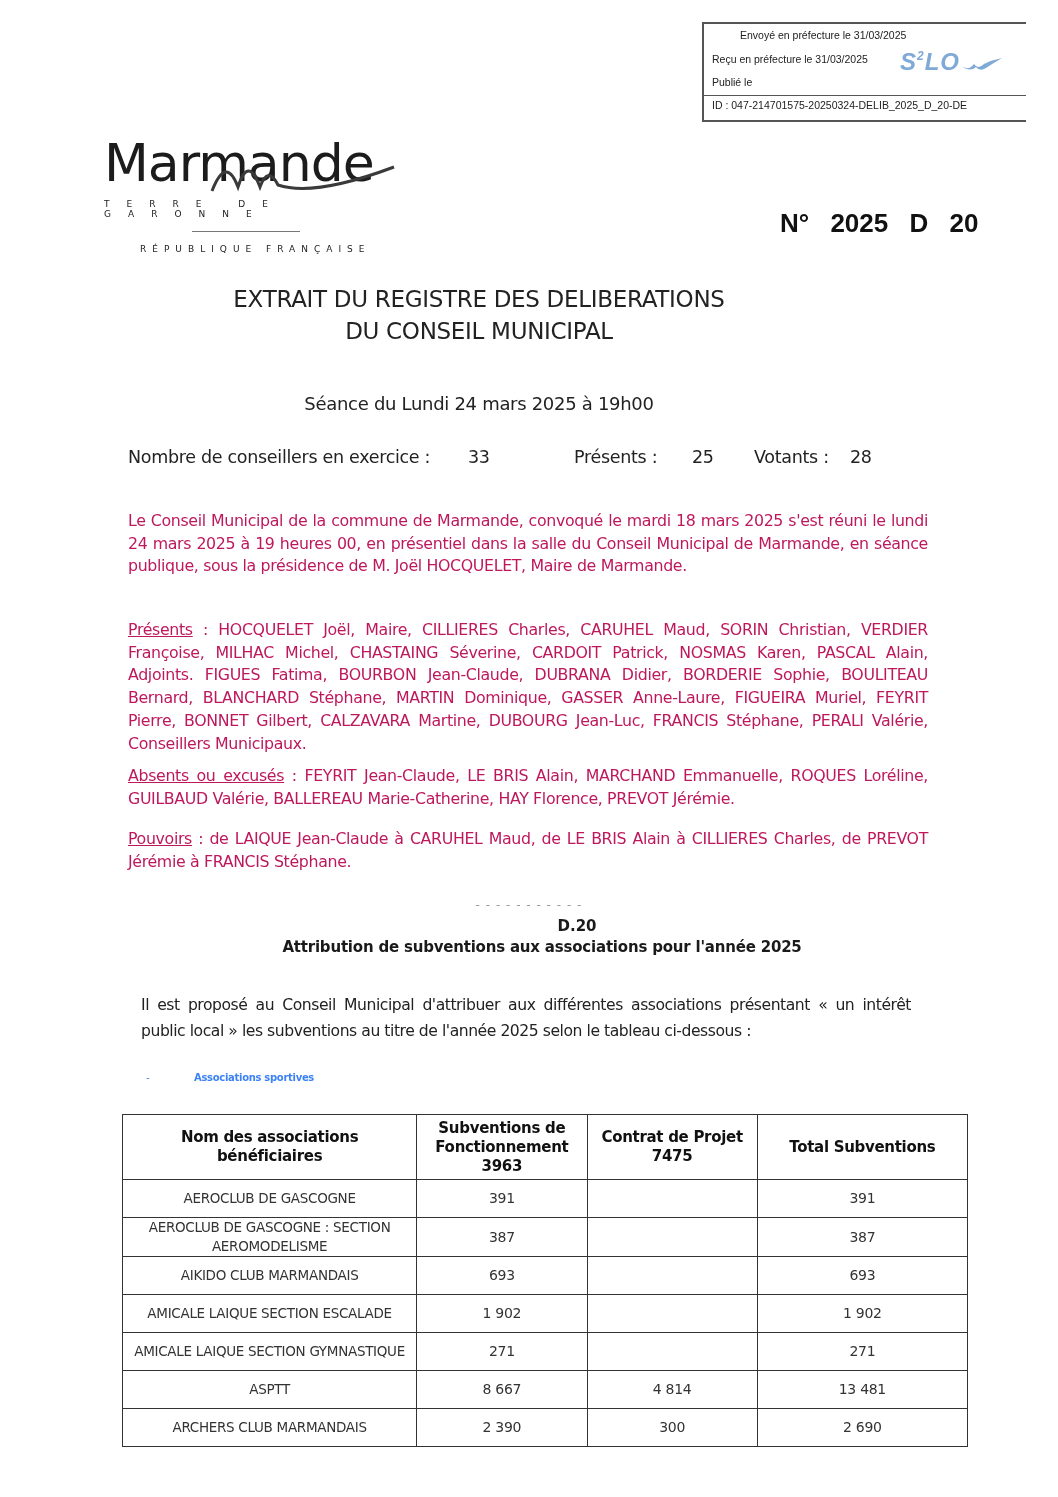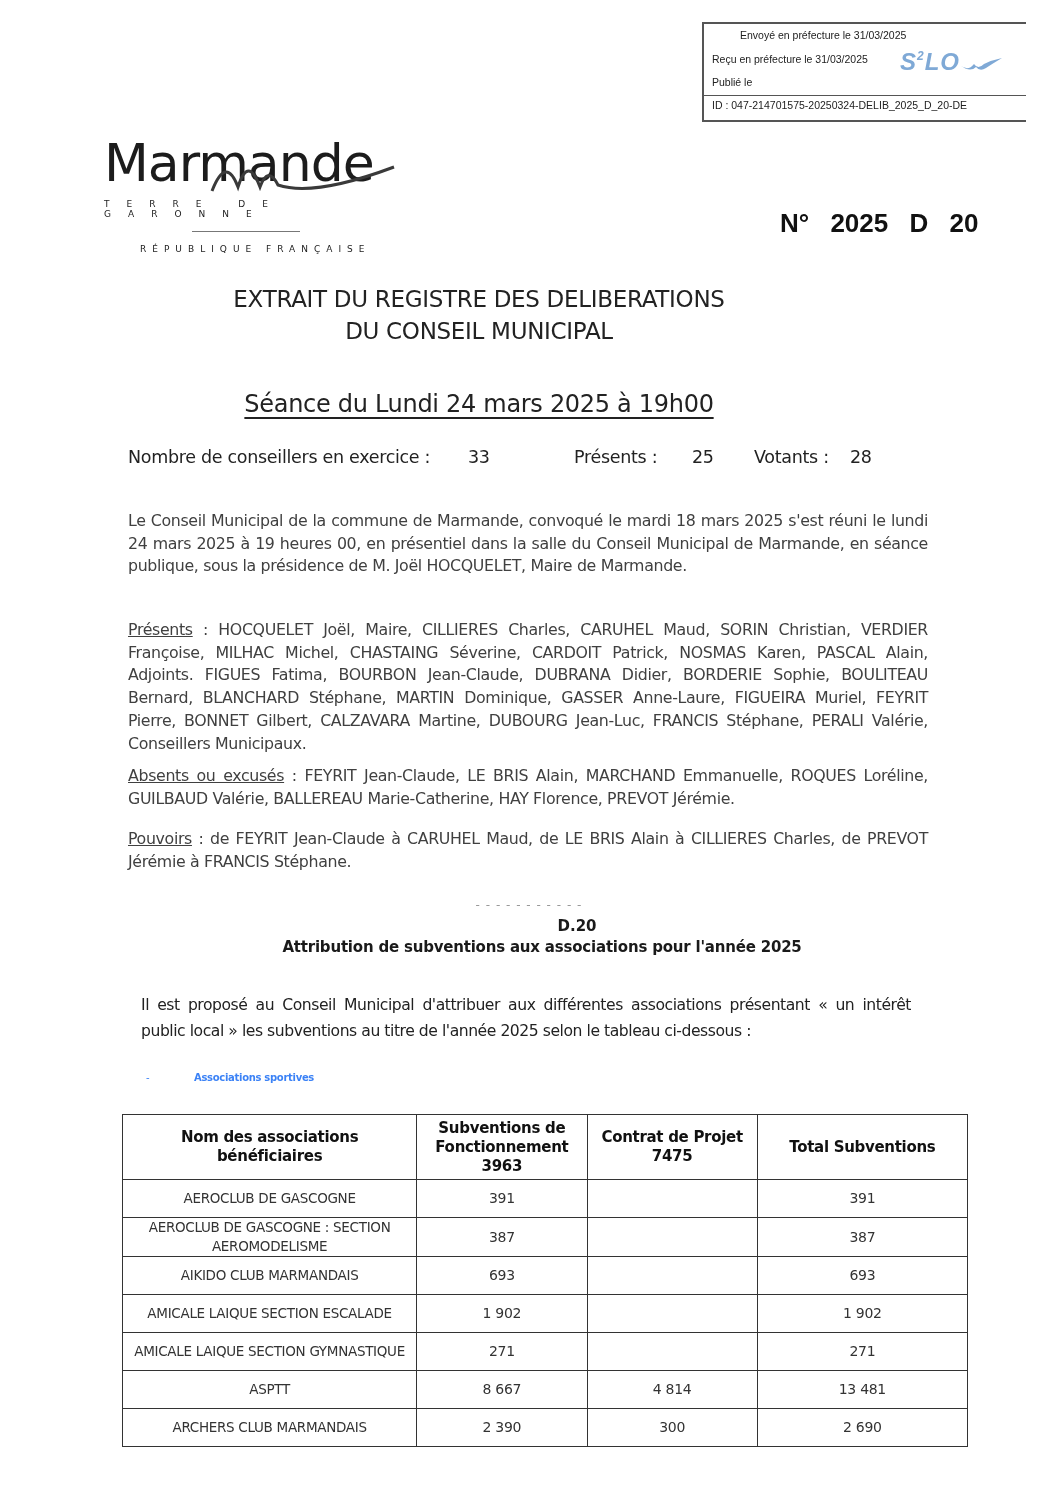--- a/index.html
+++ b/index.html
@@ -26,27 +26,27 @@
   .logo-tag { font-size: 9px; letter-spacing: 17px; margin-top: 6px; color: #1c1c1c; }
   .logo-rule { width: 108px; border-top: 1px solid #777; margin: 12px 0 0 88px; }
   .logo-rep { font-size: 9px; letter-spacing: 6px; margin: 12px 0 0 36px; color: #1c1c1c; }
 
   .numero { left: 780px; top: 208px; font-family: "Liberation Sans", sans-serif; font-weight: bold;
             font-size: 26px; word-spacing: 14px; color: #111; }
 
   .title { left: 0; width: 958px; text-align: center; font-size: 23px; line-height: 32px; color: #222;
            letter-spacing: -0.3px; }
   .t1 { top: 283px; }
-  .seance { top: 388px; font-size: 24px; text-decoration: underline; text-underline-offset: 5px; }
+  .seance { top: 388px; font-size: 18px; text-underline-offset: 5px; }
 
   .counts { left: 128px; top: 447px; font-size: 17.5px; color: #222; letter-spacing: -0.3px; }
   .counts span { display: inline-block; }
 
   .para { left: 128px; width: 800px; font-size: 15.8px; line-height: 22.7px; text-align: justify;
-          color: #404040; letter-spacing: -0.35px; }
+          color: #be185d; letter-spacing: -0.35px; }
   .p1 { top: 510px; }
   .p2 { top: 619px; }
   .p3 { top: 765px; }
   .p4 { top: 828px; }
   .u { text-decoration: underline; }
 
   .dashes { left: 0; width: 1058px; top: 898px; text-align: center; color: #999; font-size: 12px; letter-spacing: 1px; }
   .dnum { left: 0; width: 1058px; top: 917px; text-align: center; font-weight: bold; font-size: 15px; padding-left: 48px; }
   .dtitle { left: 0; width: 1084px; top: 938px; text-align: center; font-weight: bold; font-size: 15px; letter-spacing: -0.2px; }
 
@@ -104,21 +104,21 @@
 
 <div class="abs para p2">
   <span class="u">Présents</span><span> : HOCQUELET Joël, Maire, CILLIERES Charles, CARUHEL Maud, SORIN Christian, VERDIER Françoise, MILHAC Michel, CHASTAING Séverine, CARDOIT Patrick, NOSMAS Karen, PASCAL Alain, Adjoints. FIGUES Fatima, BOURBON Jean-Claude, DUBRANA Didier, BORDERIE Sophie, BOULITEAU Bernard, BLANCHARD Stéphane, MARTIN Dominique, GASSER Anne-Laure, FIGUEIRA Muriel, FEYRIT Pierre, BONNET Gilbert, CALZAVARA Martine, DUBOURG Jean-Luc, FRANCIS Stéphane, PERALI Valérie, Conseillers Municipaux.</span>
 </div>
 
 <div class="abs para p3">
   <span class="u">Absents ou excusés</span><span> : FEYRIT Jean-Claude, LE BRIS Alain, MARCHAND Emmanuelle, ROQUES Loréline, GUILBAUD Valérie, BALLEREAU Marie-Catherine, HAY Florence, PREVOT Jérémie.</span>
 </div>
 
 <div class="abs para p4">
-  <span class="u">Pouvoirs</span><span> : de FEYRIT Jean-Claude à CARUHEL Maud, de LE BRIS Alain à CILLIERES Charles, de PREVOT Jérémie à FRANCIS Stéphane.</span>
+  <span class="u">Pouvoirs</span><span> : de LAIQUE Jean-Claude à CARUHEL Maud, de LE BRIS Alain à CILLIERES Charles, de PREVOT Jérémie à FRANCIS Stéphane.</span>
 </div>
 
 <div class="abs dashes">- - - - - - - - - - -</div>
 <div class="abs dnum">D.20</div>
 <div class="abs dtitle">Attribution de subventions aux associations pour l'année 2025</div>
 
 <div class="abs prop">Il est proposé au Conseil Municipal d'attribuer aux différentes associations présentant « un intérêt public local » les subventions au titre de l'année 2025 selon le tableau ci-dessous :</div>
 
 <div class="abs section">
   <span class="dash">-</span><span>Associations sportives</span>

